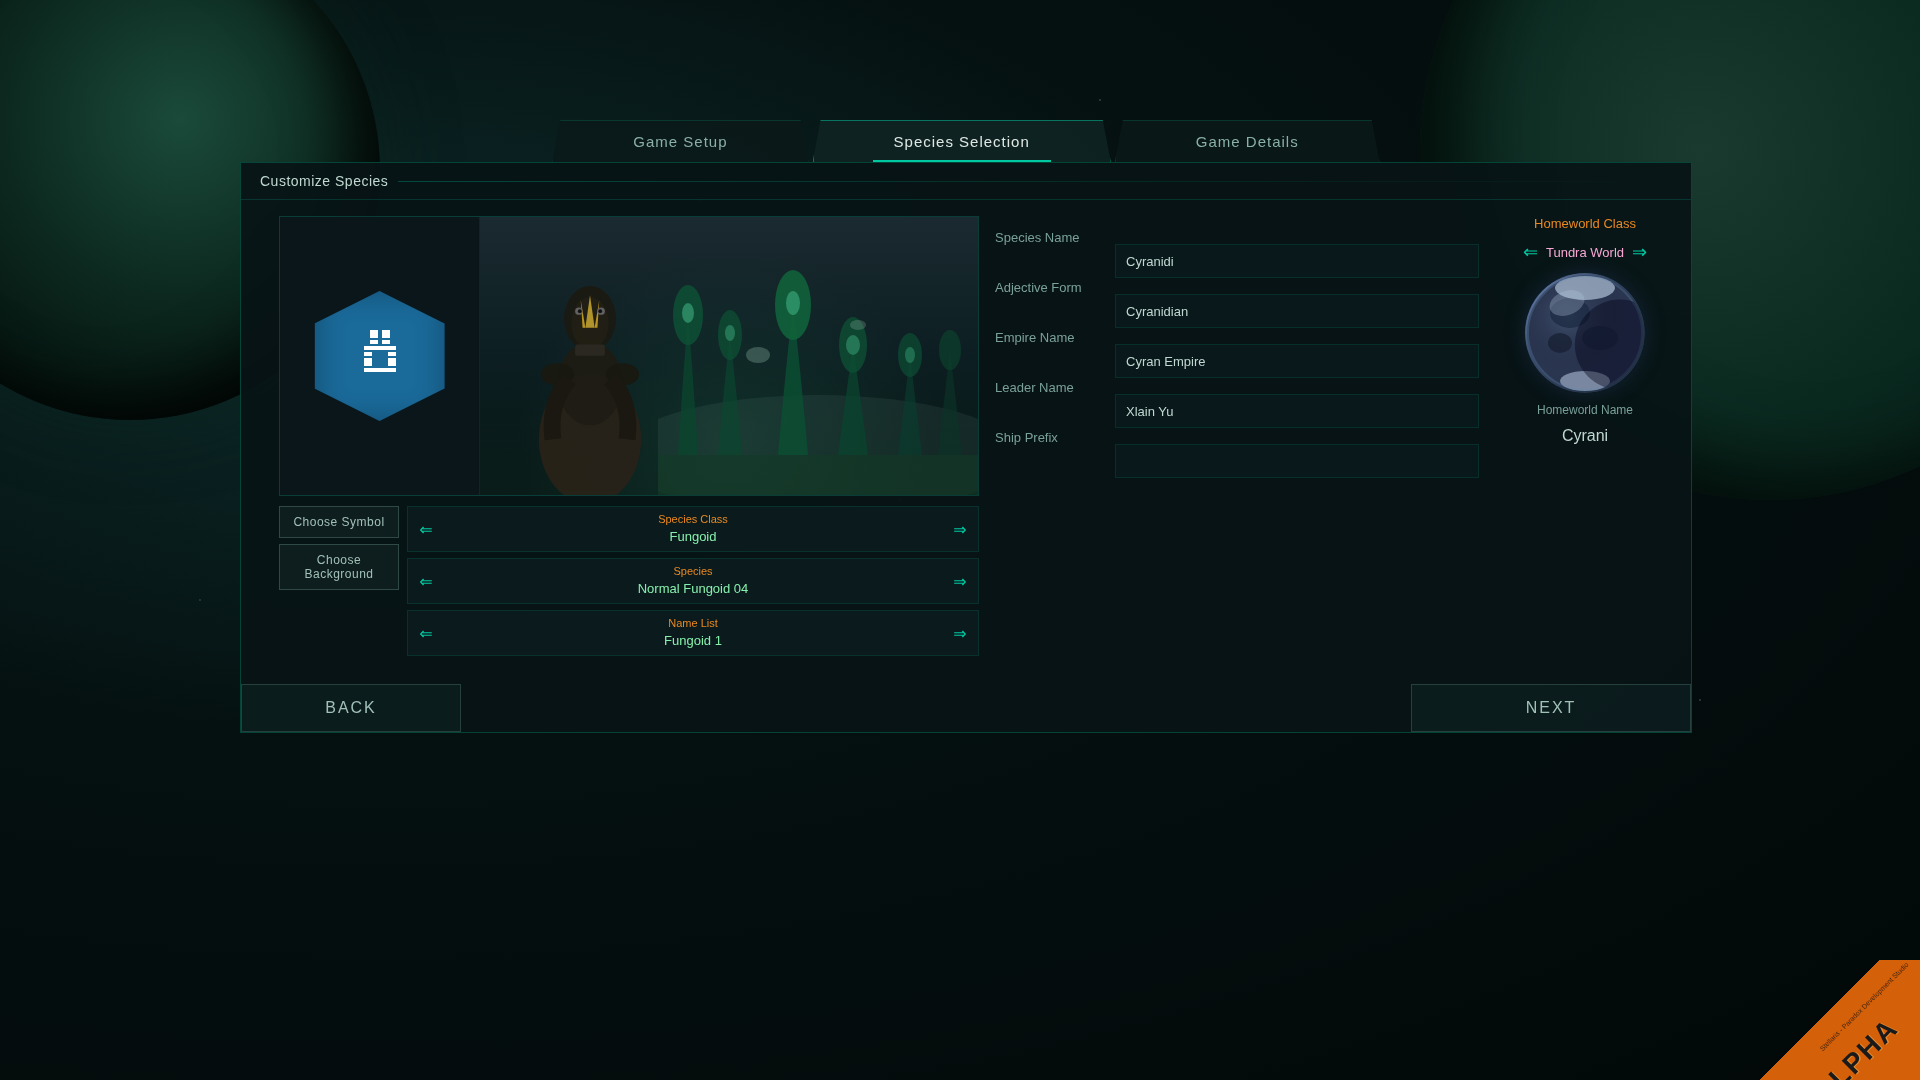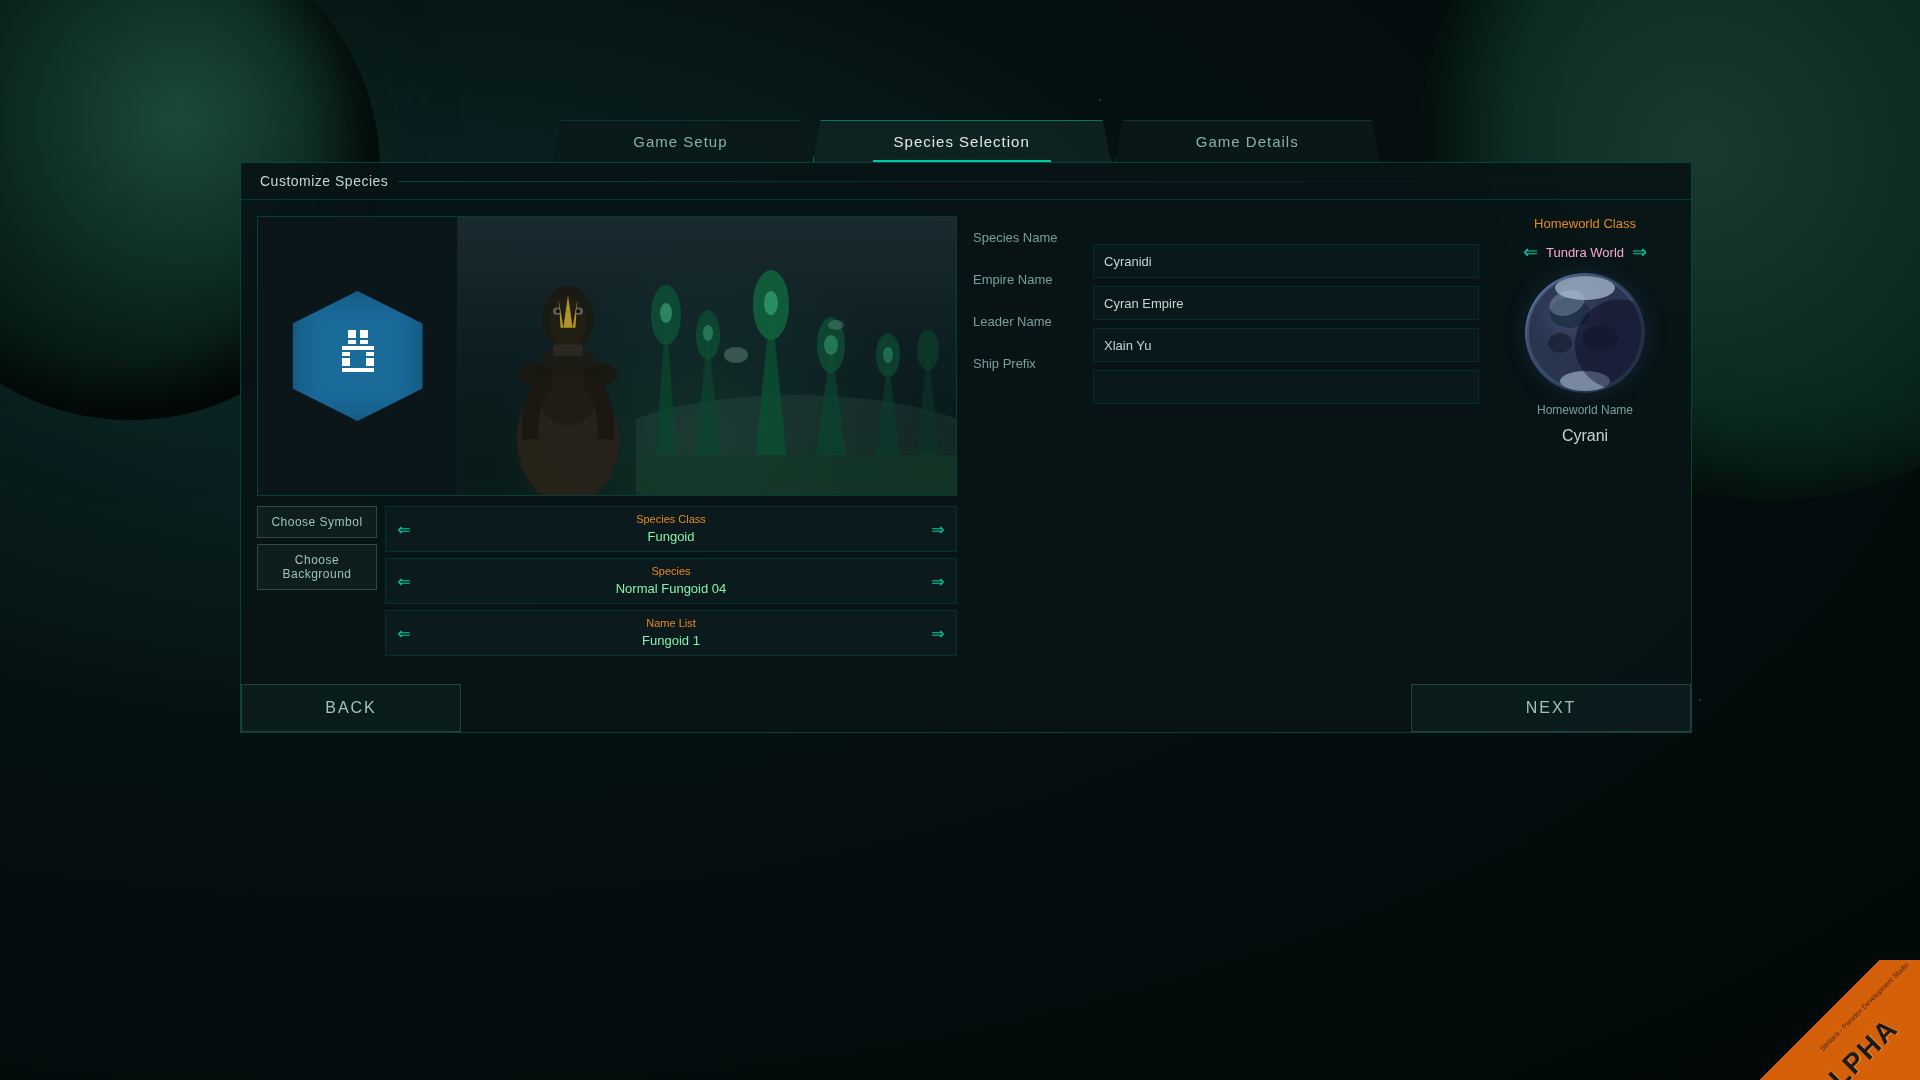--- a/index.html
+++ b/index.html
@@ -144,20 +144,21 @@
     .panel-content {
       display: flex;
       padding: 16px;
       gap: 16px;
     }
 
     
     .species-display {
       flex: 0 0 700px;
       position: relative;
+      margin-left: 22px;
     }
 
     .species-visual {
       width: 100%;
       height: 280px;
       background: rgba(15,30,35,0.8);
       border: 1px solid rgba(0,140,110,0.3);
       position: relative;
       overflow: hidden;
       display: flex;
@@ -285,21 +286,21 @@
     .selector-value {
       color: #86efac;
       font-size: 13px;
     }
 
     
     .fields-section {
       flex: 1;
       display: flex;
       flex-direction: column;
-      gap: 8px;
+      gap: 16px;
       padding-top: 4px;
     }
 
     .field-row {
       display: flex;
       align-items: center;
       height: 34px;
     }
 
     .field-label {
@@ -620,20 +621,24 @@
 
       </div>
 
       <div class="fields-section">
 
         <div class="field-row">
           <span class="field-label">Species Name</span>
           <input class="field-input" type="text" value="Cyranidi" style="">
         </div>
 
+        <div class="field-row">
+          <span class="field-label">Adjective Form</span>
+          <input class="field-input" type="text" value="Cyranidian" style="">
+        </div>
 
         <div class="field-row">
           <span class="field-label">Empire Name</span>
           <input class="field-input" type="text" value="Cyran Empire" style="">
         </div>
 
         <div class="field-row">
           <span class="field-label">Leader Name</span>
           <input class="field-input" type="text" value="Xlain Yu" style="">
         </div>

